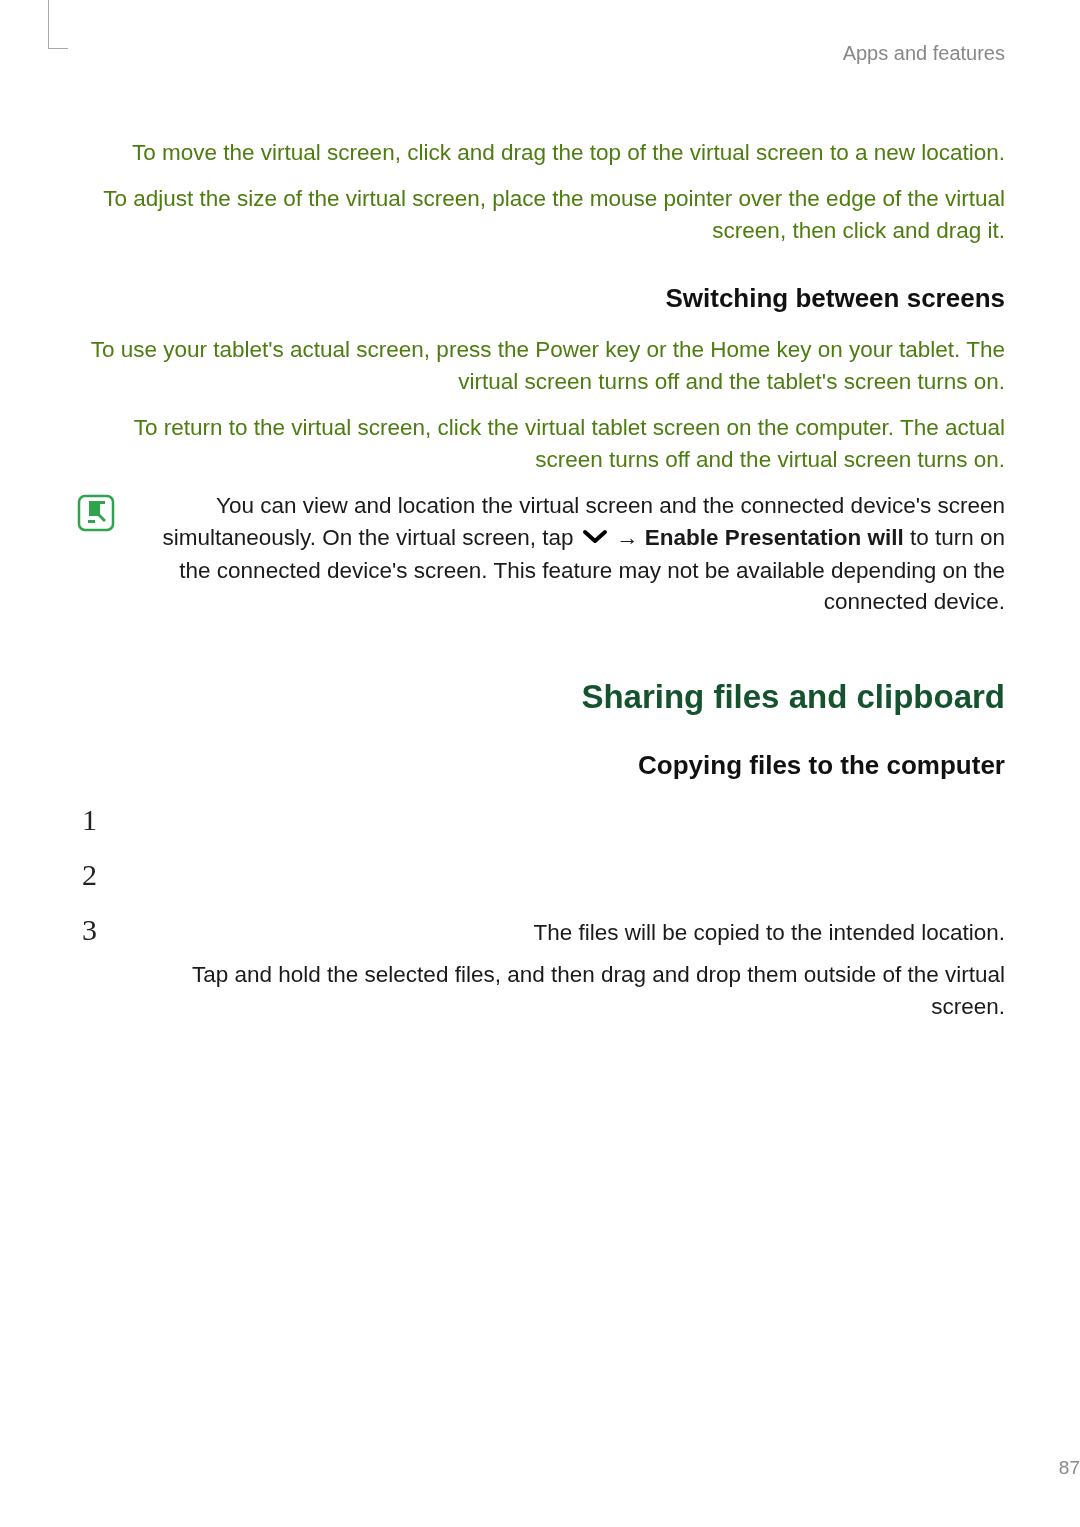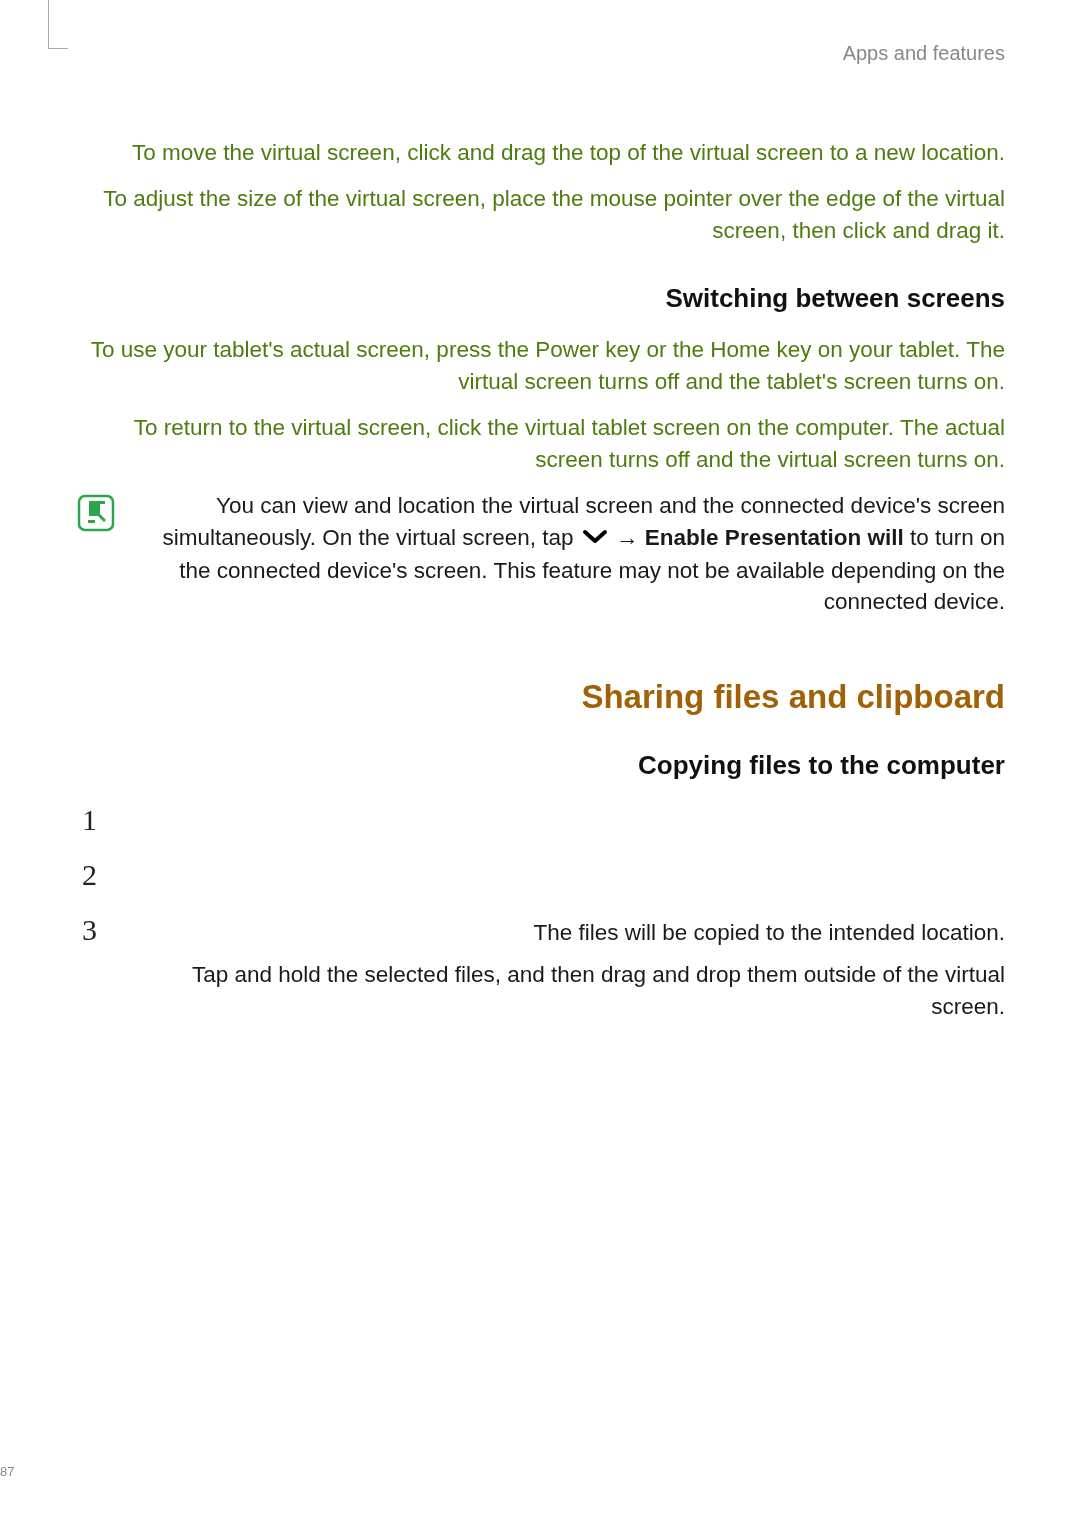--- a/index.html
+++ b/index.html
@@ -65,21 +65,21 @@
       color: #1a1a1a;
     }
     .chevron-inline {
       display: inline-block;
       vertical-align: middle;
       margin: 0 2px;
     }
     .h2 {
       font-size: 33px;
       font-weight: 700;
-      color: #a16207;
+      color: #14532d;
       margin-top: 60px;
       margin-bottom: 34px;
     }
     .steps {
       margin-top: 22px;
     }
     .step {
       display: flex;
       align-items: flex-start;
       gap: 18px;
@@ -99,23 +99,23 @@
       color: #1a1a1a;
       padding-top: 4px;
     }
     .step-body p { margin-bottom: 10px; }
     .bold { font-weight: 700; }
     .page-num {
       position: absolute;
       bottom: 48px;
       left: 0;
       width: 100%;
-      text-align: left;
+      text-align: right;
       color: #888;
-      font-size: 13px;
+      font-size: 19px;
     }
   </style>
 </head>
 <body>
 
 <div class="header-mark"></div>
 <div class="header-line"></div>
 
 <div class="page">
   <div class="breadcrumb">Apps and features</div>

